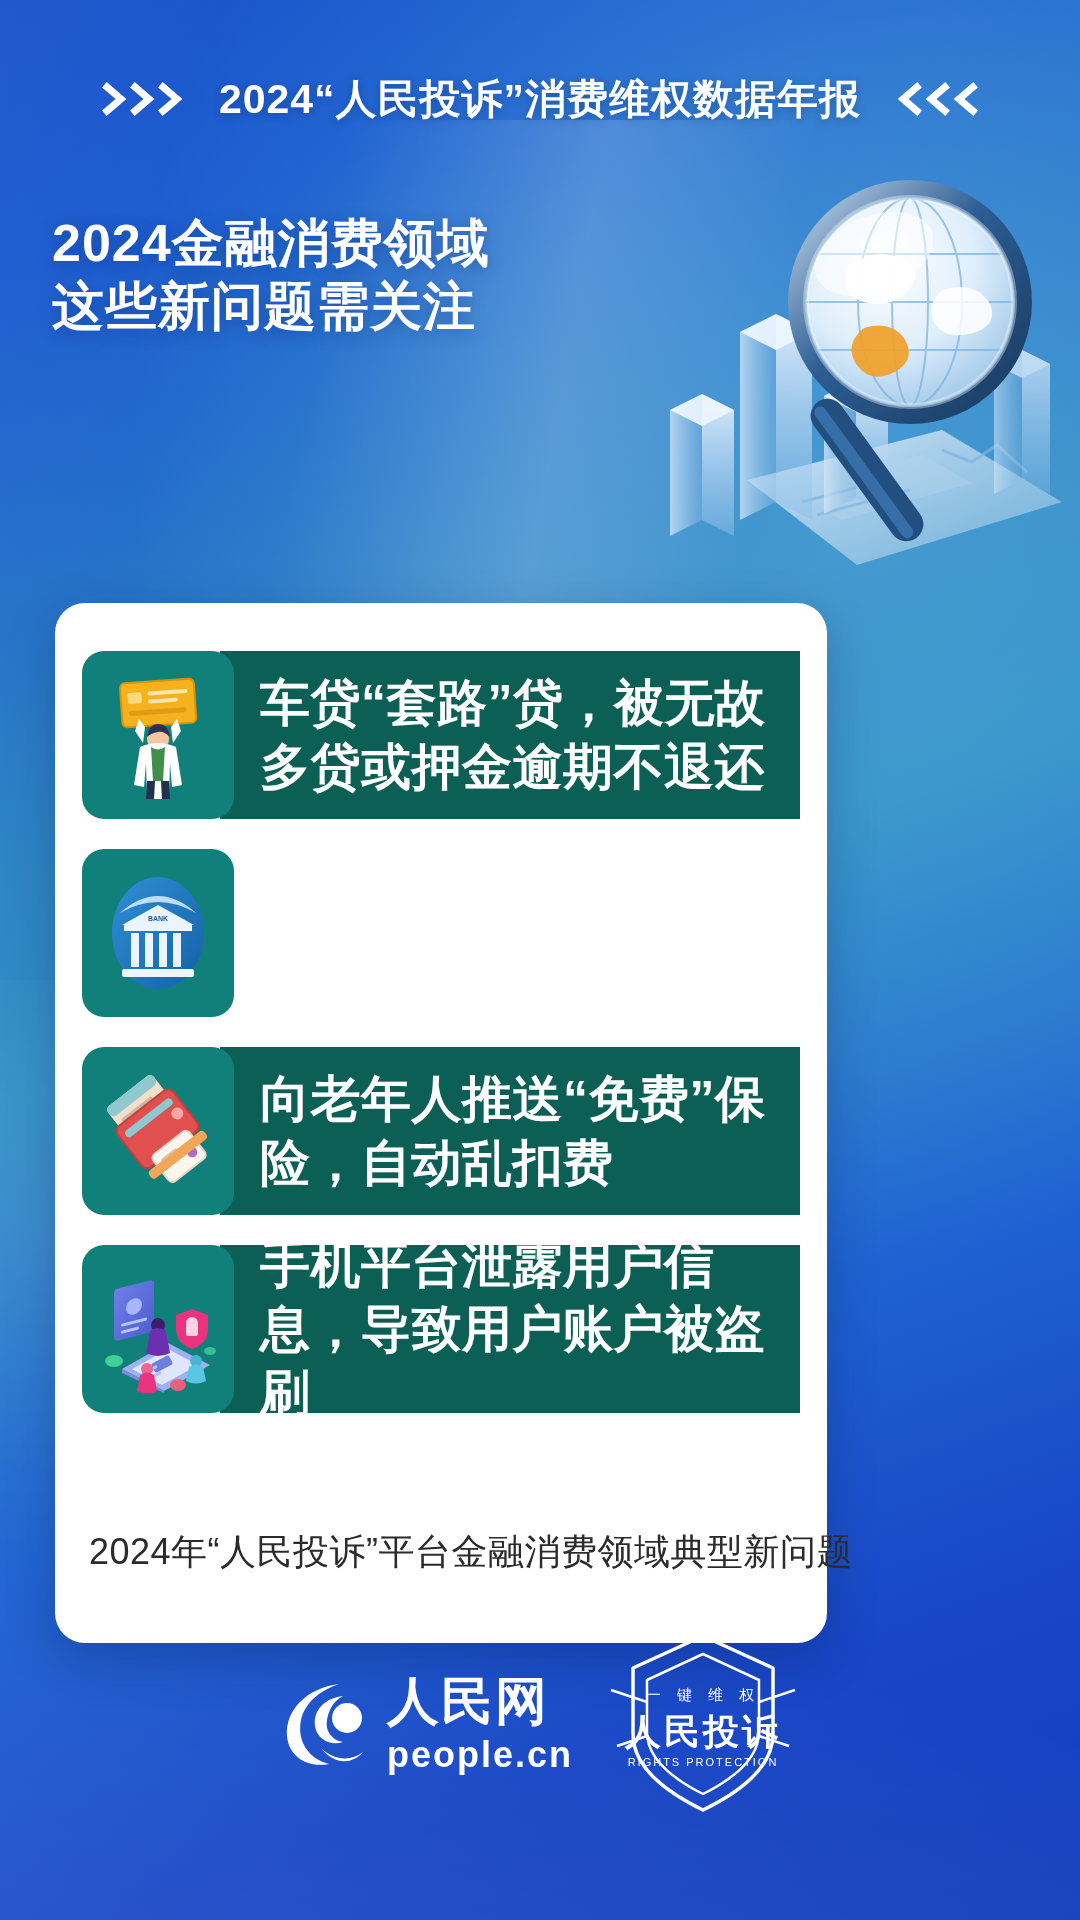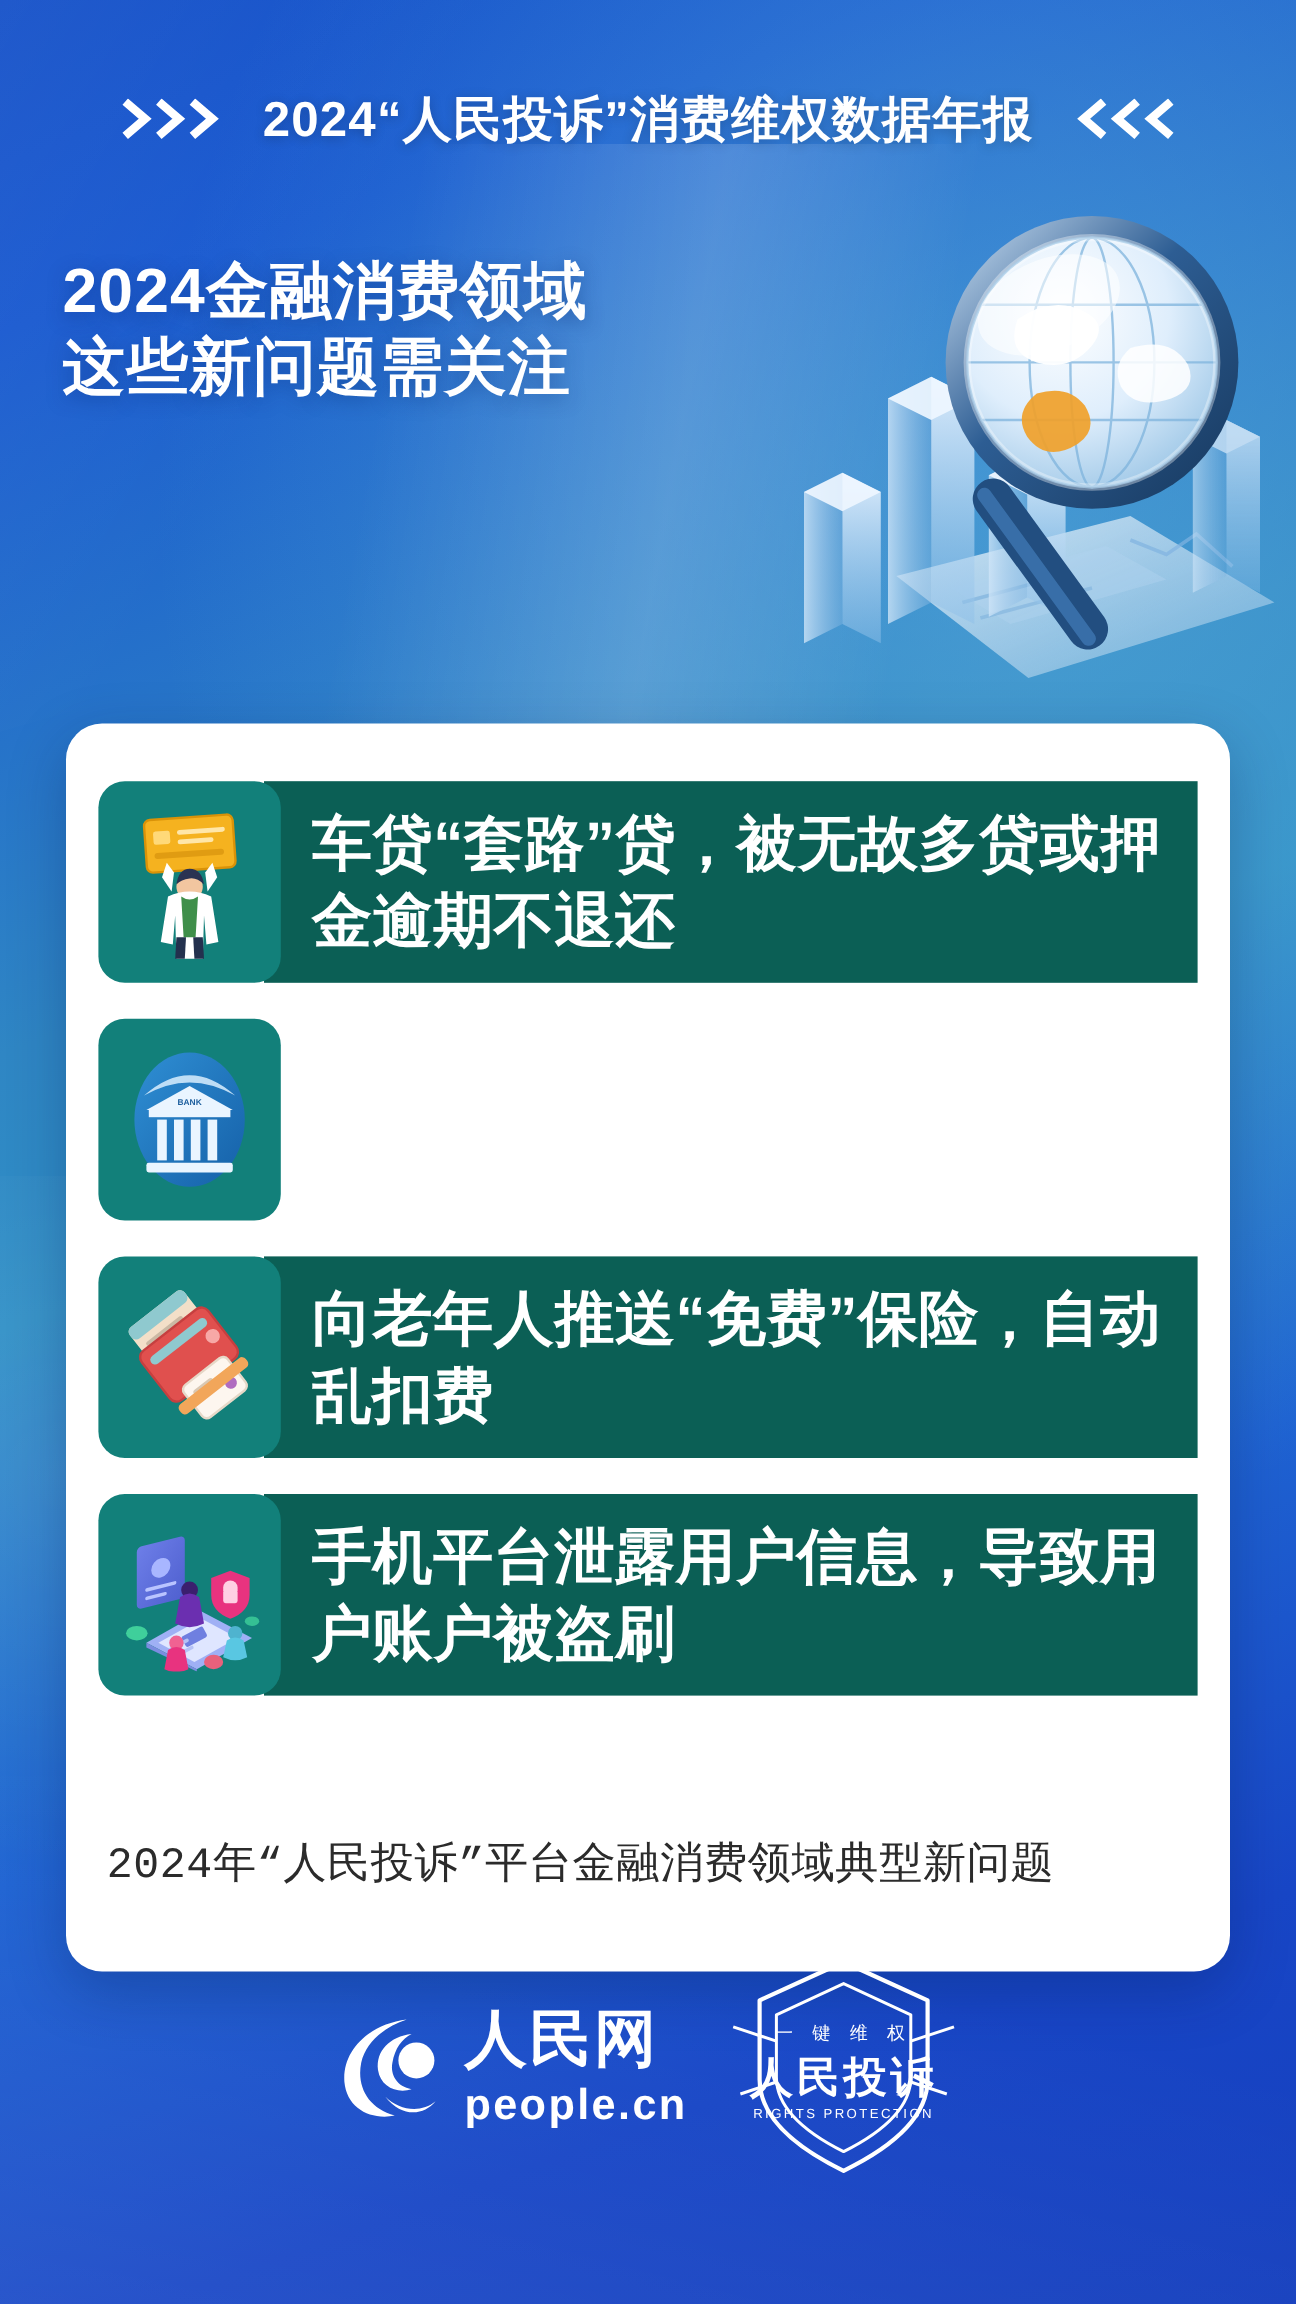--- a/index.html
+++ b/index.html
@@ -96,21 +96,21 @@
     letter-spacing: 1px;
     white-space: nowrap;
     text-shadow: 0 4px 16px rgba(8,40,110,0.38);
   }
 
   
   .card {
     position: absolute;
     top: 603px;
     left: 55px;
-    width: 970px;
+    width: 772px;
     height: 1040px;
     background: #ffffff;
     border-radius: 30px;
     box-shadow: 0 16px 48px rgba(4,26,80,0.28);
   }
 
   .items {
     position: absolute;
     top: 48px;
     left: 27px;
@@ -158,21 +158,21 @@
 
   .caption {
     position: absolute;
     left: 34px;
     right: 16px;
     bottom: 66px;
     font-size: 36px;
     color: #2b2b2b;
     letter-spacing: 0.5px;
     white-space: nowrap;
-    font-family: Liberation Mono, monospace;
+    font-family: Liberation Sans, sans-serif;
   }
 
   
   .footer {
     position: absolute;
     left: 0; right: 0;
     bottom: 96px;
     display: flex;
     align-items: center;
     justify-content: center;

